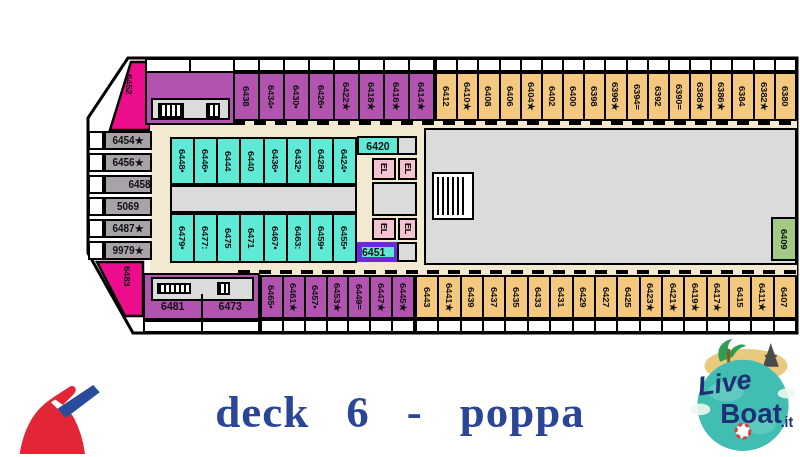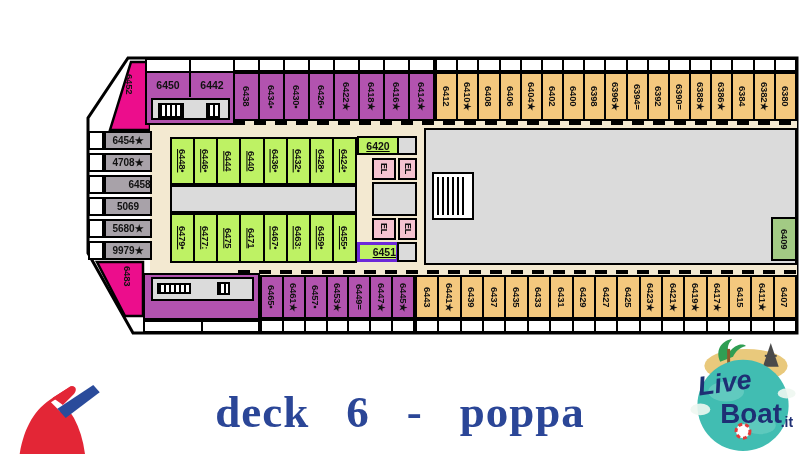--- a/index.html
+++ b/index.html
@@ -15,21 +15,21 @@
   .cab{flex:1;display:flex;align-items:center;justify-content:center;border:2px solid #000;box-sizing:border-box;}
   .balcony{background:#fff;border:2px solid #000;box-sizing:border-box;}
   .vrow .balcony{height:14px;}
   .vrow .cab{height:49px;}
   .vtxt{writing-mode:vertical-rl;text-orientation:sideways;
         font-size:9.5px;font-weight:700;letter-spacing:-0.2px;color:#111;white-space:nowrap;}
   .htxt{font-size:10.5px;font-weight:700;color:#111;white-space:nowrap;}
 
   .purple{background:#b253af;}
   .orange{background:#f4c87e;}
-  .pink{background:#bef264;text-decoration:underline;}
+  .pink{background:#5eead4;}
   .pinklight{background:#f5c3d0;}
   .graycab{background:#a8a2a9;}
   .grayopen{background:#dbdbdb;}
   .green6409{background:#a2ca84;}
 
   
   .lcol{position:absolute;display:flex;flex-direction:column;}
   .lcol .cell{display:flex;height:19px;margin-bottom:3px;}
   .lcol .cell + .cell{margin-left:0;}
   .lcol .balcony{width:16px;}
@@ -227,60 +227,56 @@
         </div>
       </div>
     </div>
 
   
   <div class="row" style="left:145px;top:58px;width:90px;height:15px;">
     <div class="balcony" style="flex:1;"></div>
     <div class="balcony" style="flex:1;margin-left:-2px;"></div>
   </div>
   <div class="abs purple blockborder" style="left:145px;top:71px;width:90px;height:54px;">
-    <div class="aftlabels">
-      <div class="htxt">6450</div>
-      <div class="htxt">6442</div>
-    </div>
     <div class="abs grayopen" style="left:4px;right:3px;top:25px;bottom:3px;border:2px solid #000;box-sizing:border-box;">
       <div class="abs stairs" style="left:5px;top:3px;width:26px;height:15px;"></div>
       <div class="abs stairs" style="right:8px;top:3px;width:14px;height:15px;"></div>
     </div>
   </div>
 
   
   <div class="lcol" style="left:88px;top:131px;width:66px;">
       <div class="cell">
         <div class="balcony"></div>
         <div class="cab graycab">
           <span class="htxt" style="font-size: 10px;">6454★</span>
         </div>
       </div>
       <div class="cell">
         <div class="balcony"></div>
         <div class="cab graycab">
-          <span class="htxt" style="font-size: 10px;">4708★</span>
+          <span class="htxt" style="font-size: 10px;">6456★</span>
         </div>
       </div>
       <div class="cell">
         <div class="balcony"></div>
         <div class="cab graycab">
           <span class="htxt" style="font-size: 10px; padding-left: 23px;">6458</span>
         </div>
       </div>
       <div class="cell">
         <div class="balcony"></div>
         <div class="cab graycab">
           <span class="htxt" style="font-size: 10px;">5069</span>
         </div>
       </div>
       <div class="cell">
         <div class="balcony"></div>
         <div class="cab graycab">
-          <span class="htxt" style="font-size: 10px;">5680★</span>
+          <span class="htxt" style="font-size: 10px;">6487★</span>
         </div>
       </div>
       <div class="cell">
         <div class="balcony"></div>
         <div class="cab graycab">
           <span class="htxt" style="font-size: 10px;">9979★</span>
         </div>
       </div>
     </div>
 
@@ -386,21 +382,21 @@
   <div class="abs pinklight" style="left:398px;top:158px;width:19px;height:22px;border:2px solid #000;box-sizing:border-box;display:flex;align-items:center;justify-content:center;">
       <span class="vtxt" style="font-size:9px;">EL</span>
     </div>
   <div class="abs grayopen" style="left:372px;top:182px;width:45px;height:34px;border:2px solid #000;box-sizing:border-box;"></div>
   <div class="abs pinklight" style="left:372px;top:218px;width:24px;height:22px;border:2px solid #000;box-sizing:border-box;display:flex;align-items:center;justify-content:center;">
       <span class="vtxt" style="font-size:9px;">EL</span>
     </div>
   <div class="abs pinklight" style="left:398px;top:218px;width:19px;height:22px;border:2px solid #000;box-sizing:border-box;display:flex;align-items:center;justify-content:center;">
       <span class="vtxt" style="font-size:9px;">EL</span>
     </div>
-  <div class="abs pink" style="left:357px;top:242px;width:42px;height:20px;border:3px solid #6d28d9;box-sizing:border-box;display:flex;align-items:center;justify-content:flex-end;">
+  <div class="abs pink" style="left:357px;top:242px;width:42px;height:20px;border:5px solid #6d28d9;box-sizing:border-box;display:flex;align-items:center;justify-content:flex-start;">
       <span class="htxt">6451</span>
     </div>
   <div class="abs grayopen" style="left:397px;top:242px;width:20px;height:20px;border:2px solid #000;box-sizing:border-box;"></div>
 
   
   <div class="abs grayopen blockborder" style="left:424px;top:128px;width:373px;height:137px;">
     <div class="abs" style="left:6px;top:42px;width:42px;height:48px;background:#fff;border:2.5px solid #000;box-sizing:border-box;">
       <div class="abs stairs" style="left:3px;top:3px;right:8px;bottom:3px;border:none;"></div>
     </div>
   </div>
@@ -564,20 +560,24 @@
         </div>
         <div class="balcony"></div>
       </div>
     </div>
 
   
   <div class="abs purple blockborder" style="left:143px;top:273px;width:117px;height:47px;">
     <div class="abs grayopen" style="left:6px;right:4px;top:2px;height:24px;border:2px solid #000;box-sizing:border-box;">
       <div class="abs stairs" style="left:4px;top:4px;width:34px;height:11px;"></div>
       <div class="abs stairs" style="right:22px;top:3px;width:13px;height:13px;"></div>
+    </div>
+    <div class="aftlabels" style="top:auto;bottom:0;">
+      <div class="htxt">6481</div>
+      <div class="htxt">6473</div>
     </div>
   </div>
   <div class="row" style="left:143px;top:320px;width:117px;height:13px;">
     <div class="balcony" style="flex:1;"></div>
     <div class="balcony" style="flex:1;margin-left:-2px;"></div>
   </div>
 
   
   <div id="title">deck 6 - poppa</div>
 

